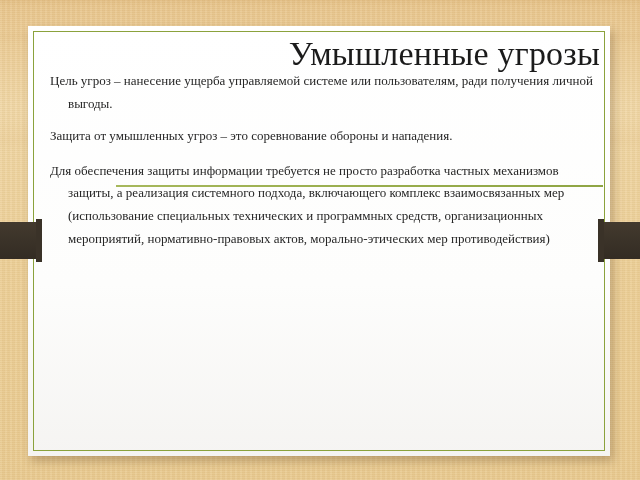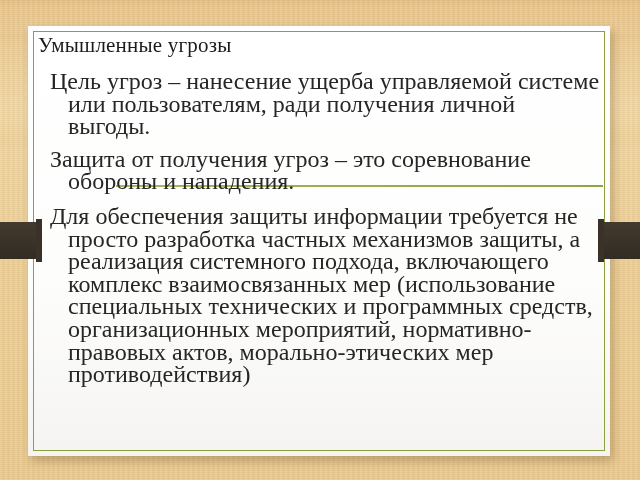--- a/index.html
+++ b/index.html
@@ -74,46 +74,46 @@
     right: 5px;
     bottom: 5px;
     border: 1.6px solid #8ba23c;
     pointer-events: none;
   }
 
   
   .title {
     position: absolute;
     left: 10px;
-    top: 0;
+    top: 9px;
     width: 562px;
-    text-align: left;
+    text-align: right;
     font-family: "Liberation Serif", "DejaVu Serif", serif;
-    font-size: 21px;
+    font-size: 34px;
     line-height: 38px;
     font-weight: 400;
     color: #1b1b1b;
     letter-spacing: 0.2px;
     white-space: nowrap;
   }
 
   
   .body-block {
     position: absolute;
     left: 22px;
     top: 44px;
     width: 550px;
   }
   .para {
     position: relative;
     margin: 0 0 10px 0;
     padding-left: 18px;
     text-indent: -18px;
     font-family: "Liberation Serif", "DejaVu Serif", serif;
-    font-size: 24px;
+    font-size: 13px;
     line-height: 22.6px;
     color: #262626;
     text-align: left;
   }
   .para.p2 { margin-bottom: 12px; }
   .para.p3 { margin-bottom: 18px; }
 
   
   .rule {
     position: absolute;
@@ -166,21 +166,21 @@
 
   <div class="card">
     <div class="card-border"></div>
 
     <div class="title">Умышленные угрозы</div>
 
     <div class="rule"></div>
 
     <div class="body-block">
       <p class="para p1">Цель угроз – нанесение ущерба управляемой системе или пользователям, ради получения личной выгоды.</p>
-      <p class="para p2">Защита от получения угроз – это соревнование обороны и нападения.</p>
+      <p class="para p2">Защита от умышленных угроз – это соревнование обороны и нападения.</p>
       <p class="para p3">Для обеспечения защиты информации требуется не просто разработка частных механизмов защиты, а реализация системного подхода, включающего комплекс взаимосвязанных мер (использование специальных технических и программных средств, организационных мероприятий, нормативно-правовых актов, морально-этических мер противодействия)</p>
     </div>
   </div>
 
   <div class="tab tab-left">
     <div class="tab-cap"></div>
   </div>
   <div class="tab tab-right">
     <div class="tab-cap"></div>
   </div>

